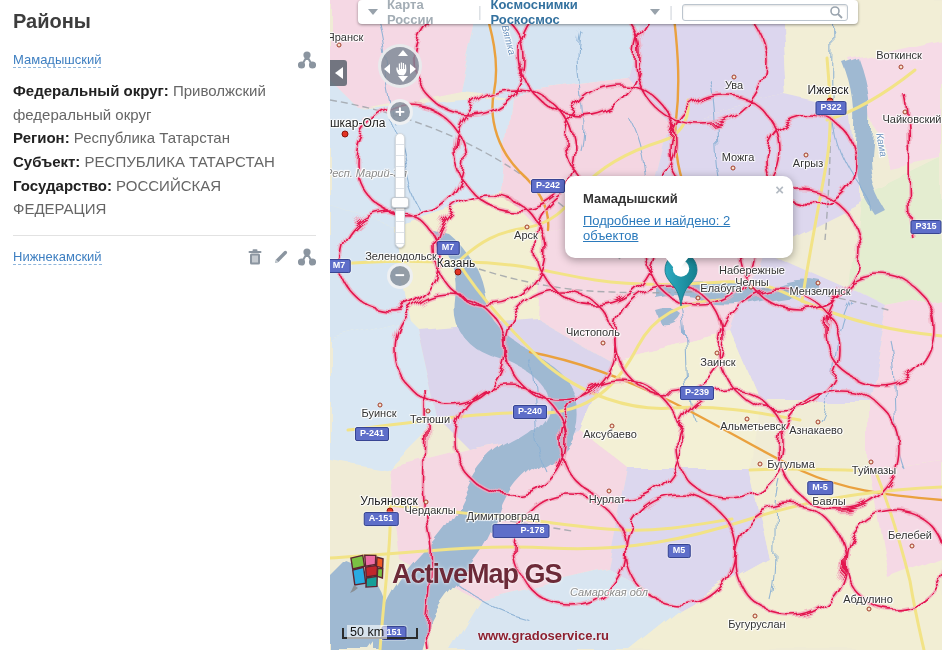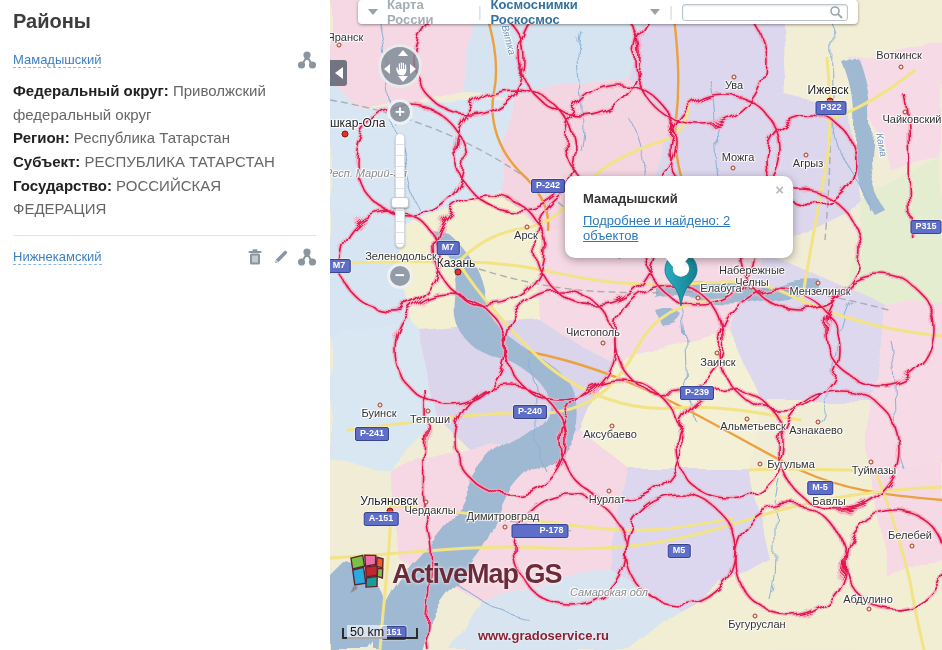--- a/index.html
+++ b/index.html
@@ -364,21 +364,21 @@
         <div class="map-label area" style="left: 279px; top: 593px;">Самарская обл</div>
         <div class="shield" style="left: 501px; top: 108px;">Р322</div>
         <div class="shield" style="left: 596px; top: 227px;">Р315</div>
         <div class="shield" style="left: 218px; top: 186px;">Р-242</div>
         <div class="shield" style="left: 118px; top: 248px;">М7</div>
         <div class="shield" style="left: 9px; top: 266px;">М7</div>
         <div class="shield" style="left: 200px; top: 412px;">Р-240</div>
         <div class="shield" style="left: 367px; top: 393px;">Р-239</div>
         <div class="shield" style="left: 42px; top: 434px;">Р-241</div>
         <div class="shield" style="left: 51px; top: 519px;">А-151</div>
-        <div class="shield" style="left: 210px; top: 531px; padding-left: 27px;">Р-178</div>
+        <div class="shield" style="left: 191px; top: 531px; padding-left: 27px;">Р-178</div>
         <div class="shield" style="left: 490px; top: 488px;">М-5</div>
         <div class="shield" style="left: 349px; top: 551px;">М5</div>
         <div class="shield" style="left: 64px; top: 633px;">151</div>
       </div>
 
     <div class="marker">
       <svg width="34" height="56" viewBox="0 0 34 56">
         <path d="M17,1 C8,1 1,8.5 1,18 C1,25 6,29.5 11,36 C14,40 16,47 17,54 C18,47 20,40 23,36 C28,29.5 33,25 33,18 C33,8.5 26,1 17,1 Z" fill="url(#pinGrad)" stroke="#117184" stroke-width="0.8"></path>
         <circle cx="17" cy="16.5" r="8.2" fill="#ffffff"></circle>
       </svg>

